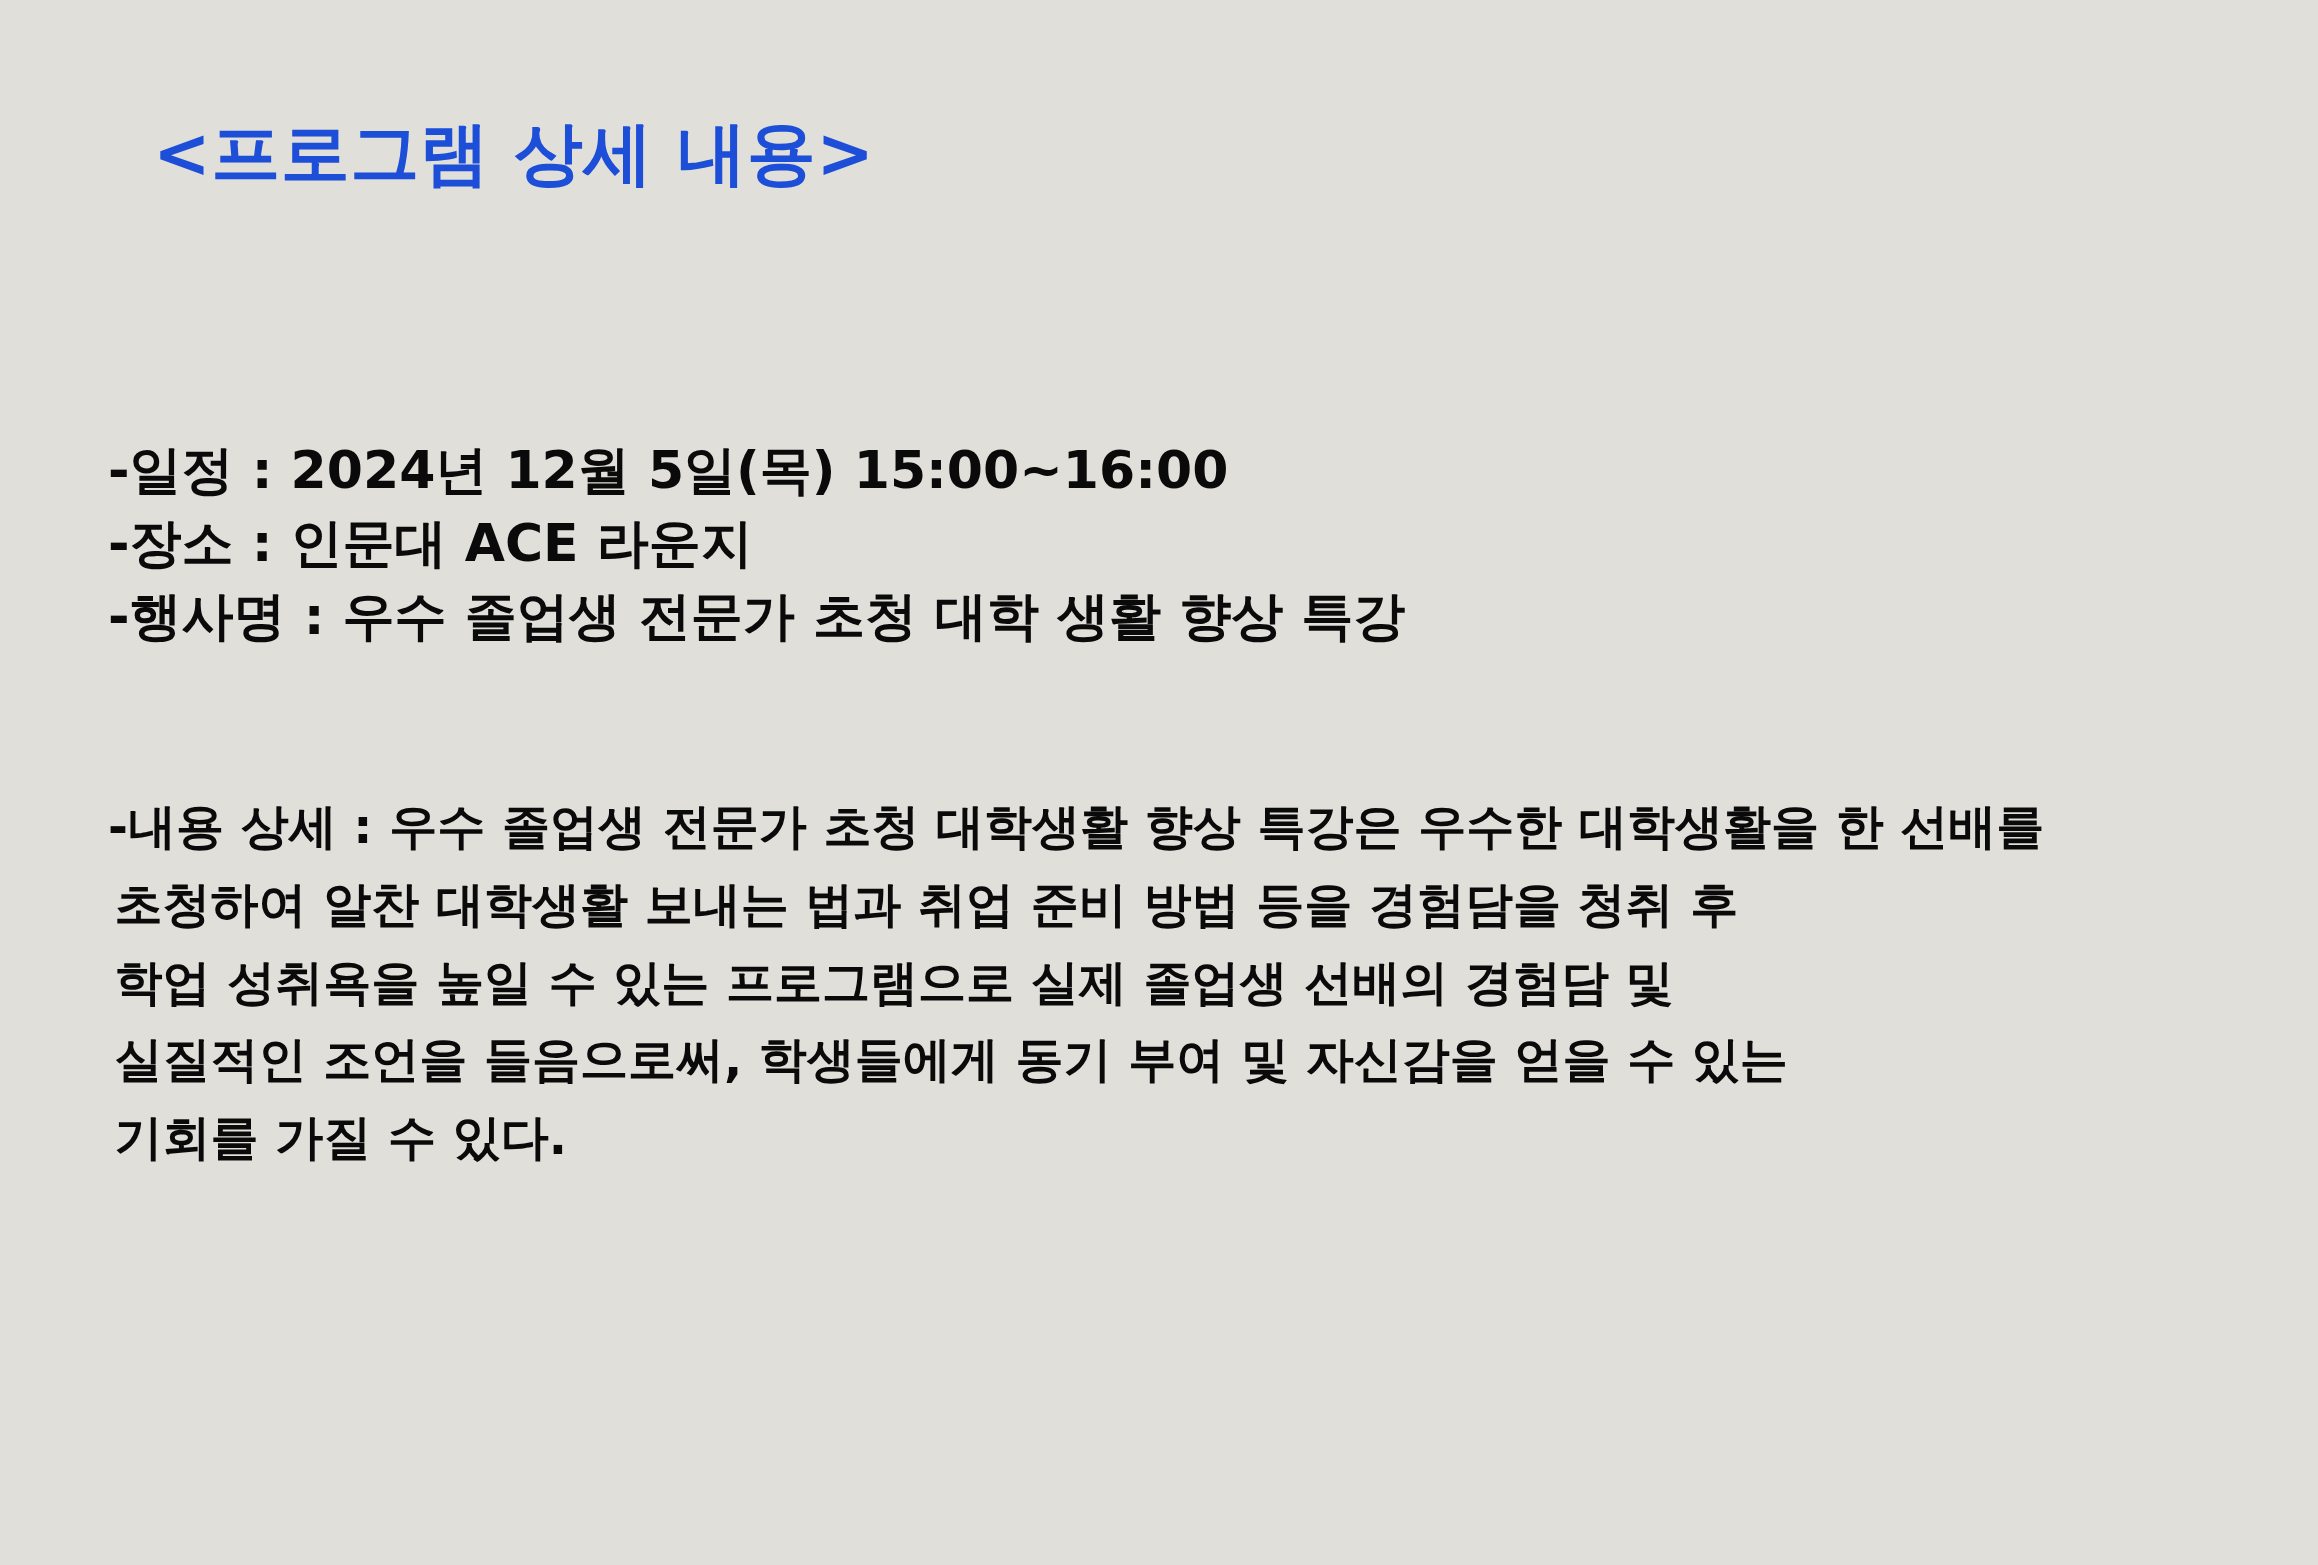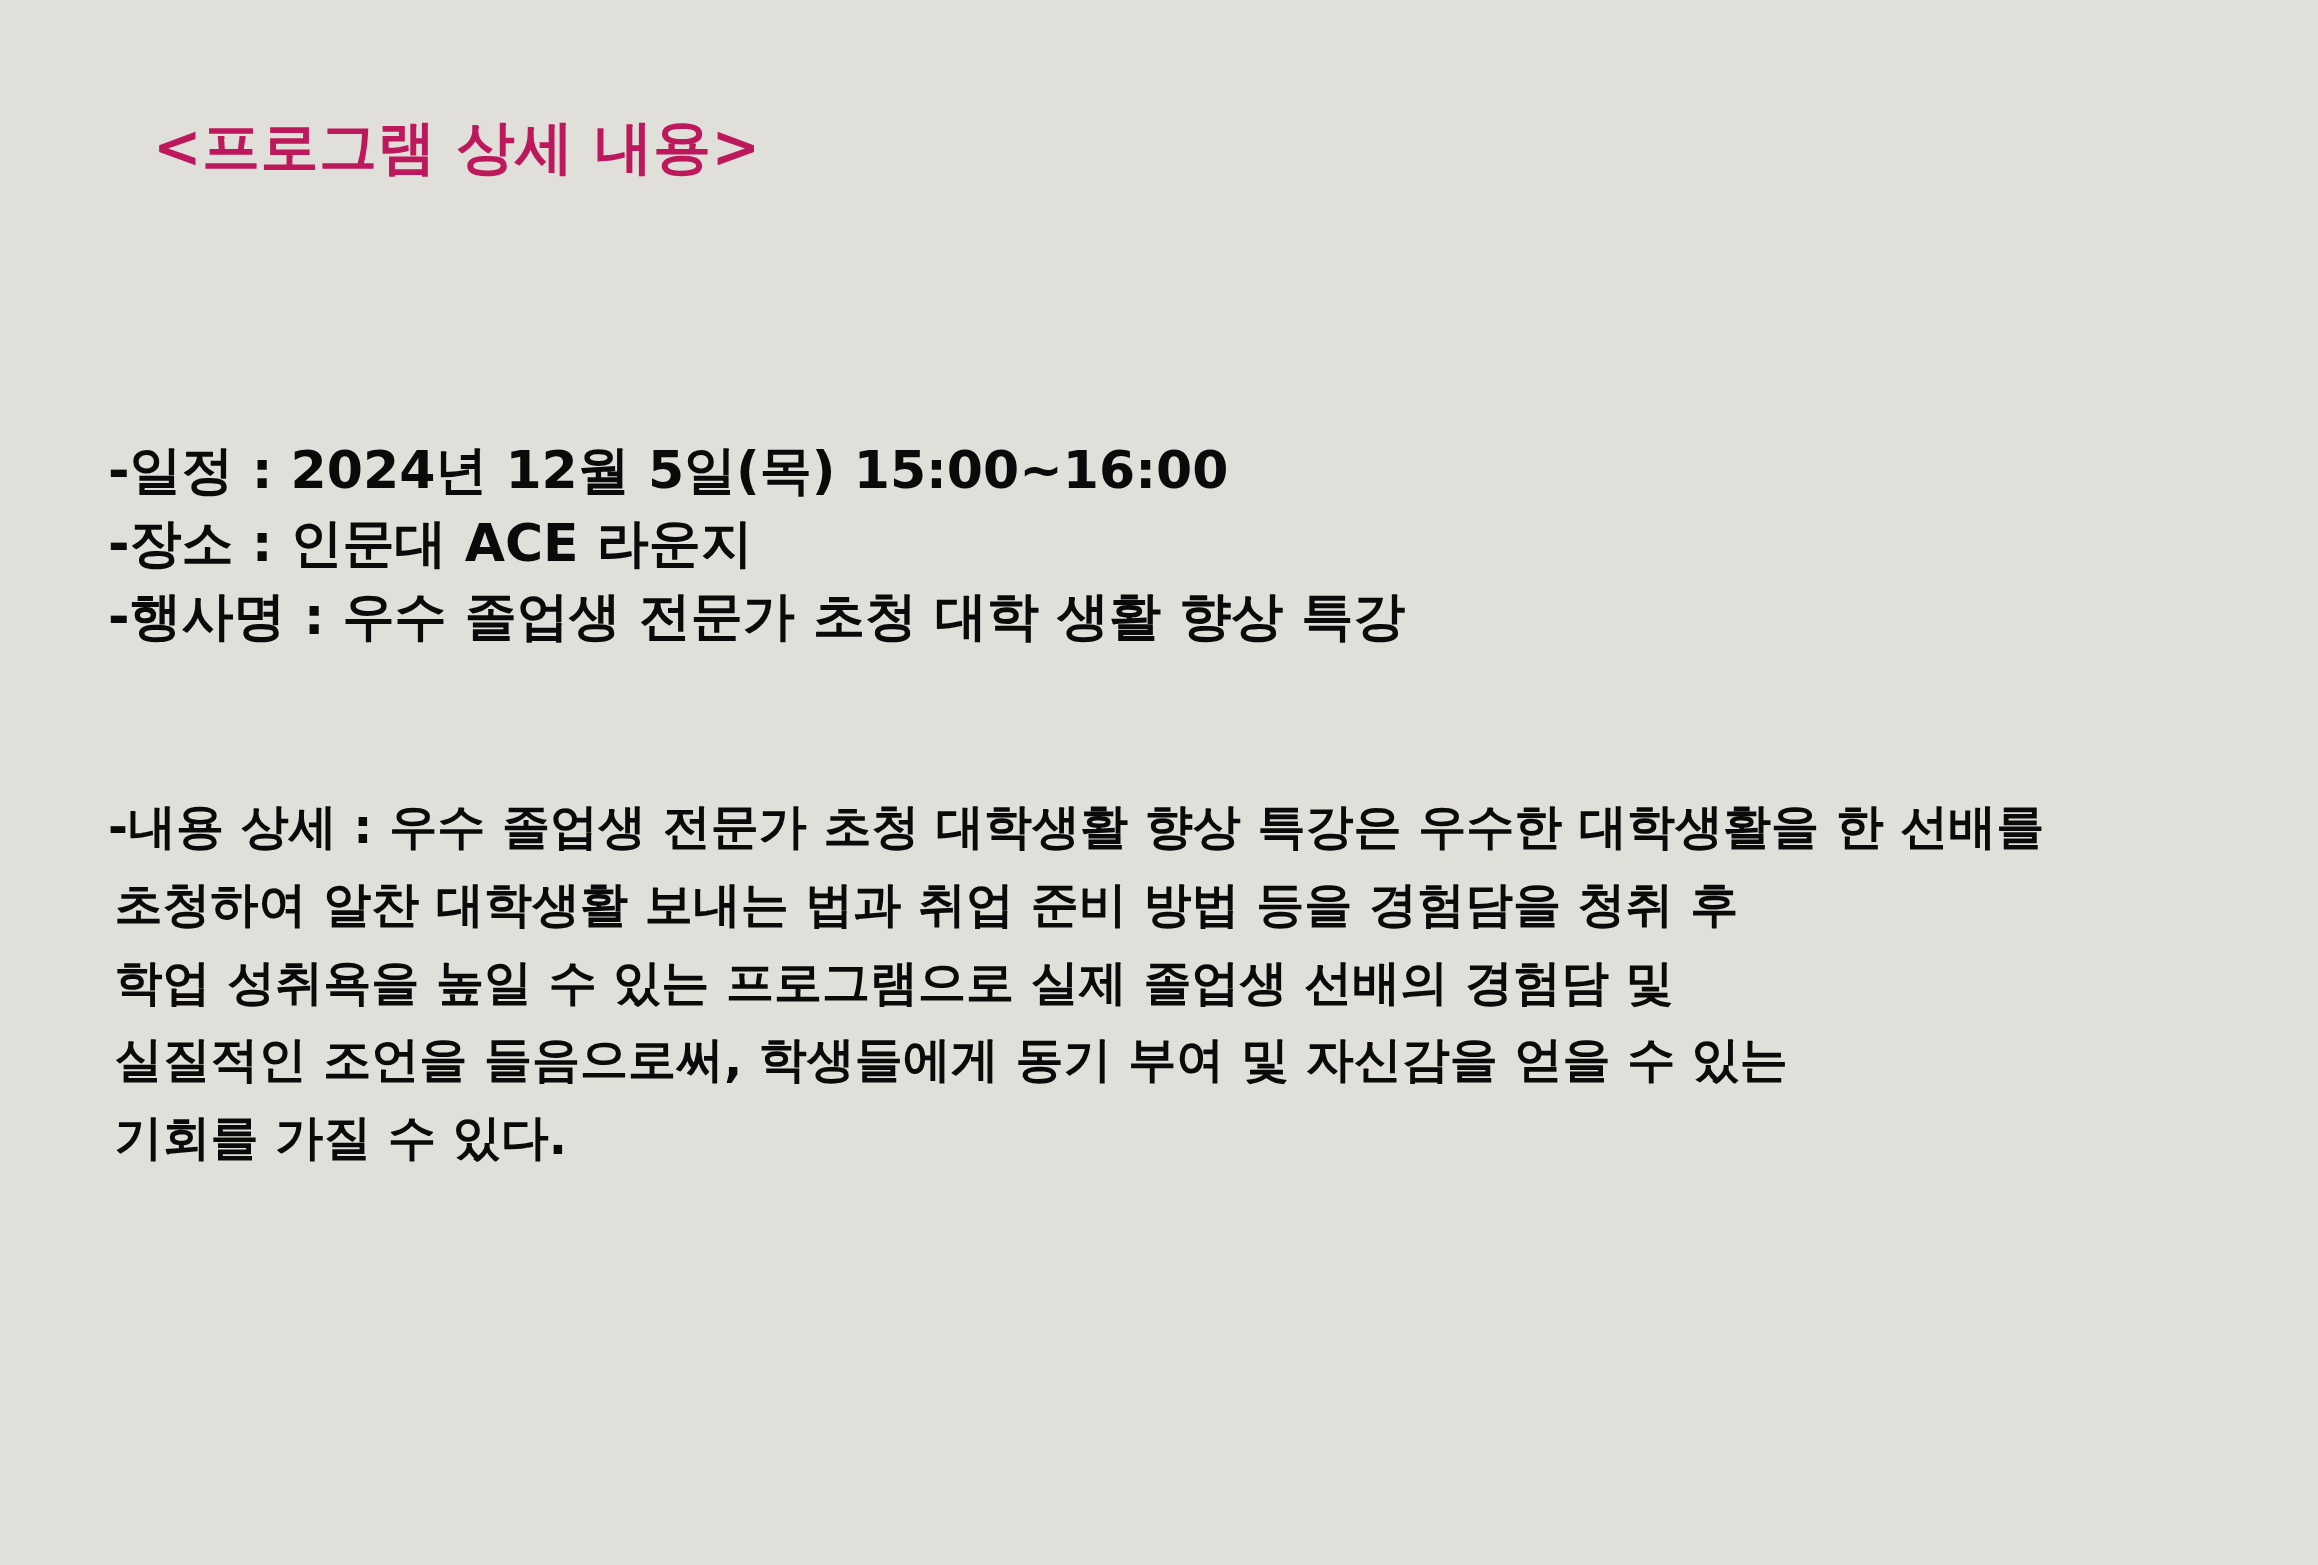--- a/index.html
+++ b/index.html
@@ -22,26 +22,26 @@
     width: 2782px;
     height: 1565px;
     box-sizing: border-box;
   }
 
   
   .slide-title {
     position: absolute;
     left: 153px;
     top: 114px;
-    font-size: 58px;
+    font-size: 69px;
     font-weight: 700;
     letter-spacing: 0.5px;
     line-height: 1.15;
     white-space: pre;
-    color: #be185d;
+    color: #1d4ed8;
   }
 
   
   .info-block {
     position: absolute;
     left: 108px;
     top: 434px;
     width: 2550px;
   }
   .info-line {

